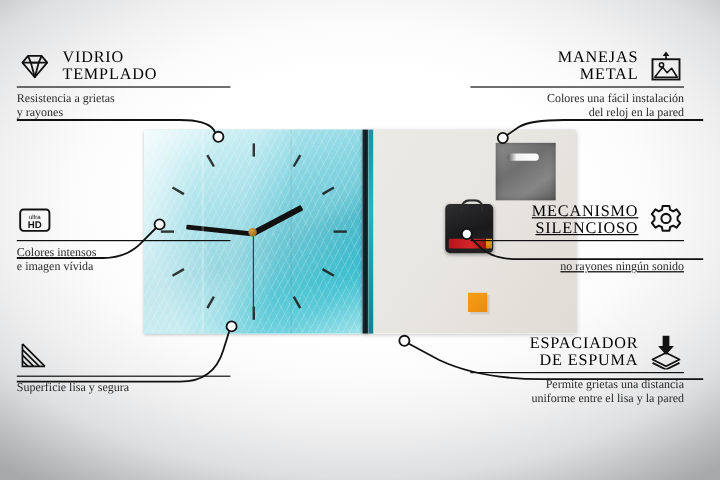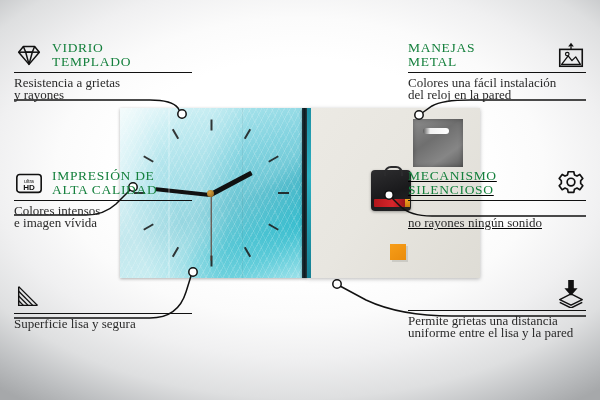--- a/index.html
+++ b/index.html
@@ -138,43 +138,43 @@
   }
 
   
   #leaders { position: absolute; left: 0; top: 0; width: 600px; height: 400px; }
   .leader-path { fill: none; stroke: #111; stroke-width: 1.5; }
   .leader-dot  { fill: #ffffff; stroke: #111; stroke-width: 1.5; }
 
   
   .callout { position: absolute; width: 178px; }
   .callout.left  { left: 14px;  text-align: left; }
-  .callout.right { right: 14px; }
+  .callout.right { right: 30px; text-align: right; }
 
   .c-head {
     display: flex; align-items: center; gap: 8px;
     padding-bottom: 2px;
   }
   .callout.right .c-head { flex-direction: row-reverse; }
 
   .c-icon { width: 30px; height: 30px; flex: 0 0 30px; }
   .c-icon svg { display: block; width: 30px; height: 30px; }
 
   .c-title {
     flex: 1;
     font-size: 13.5px;
     line-height: 14.5px;
     letter-spacing: .7px;
-    color: #15803d;
+    color: #000000;
     text-transform: uppercase;
     font-weight: 400;
   }
   .c-rule { height: 1.4px; background: #111; margin-bottom: 4px; }
   .c-desc {
-    font-size: 13px;
+    font-size: 10px;
     line-height: 12px;
     color: #2a2a2a;
   }
 
   #callout-vidrio      { top: 40px;  }
   #callout-impresion   { top: 168px; }
   #callout-bordes      { top: 281px; }
   #callout-manejas     { top: 40px;  }
   #callout-mecanismo   { top: 168px; text-decoration: underline; }
   #callout-espaciador  { top: 278px; }
@@ -271,24 +271,20 @@
 
 <div class="callout left" id="callout-impresion">
   <div class="c-head">
     <span class="c-icon">
       <svg viewBox="0 0 32 32">
         <rect x="3" y="7" width="26" height="19" rx="3" fill="none" stroke="#111" stroke-width="1.7"></rect>
         <text x="16" y="15.6" font-family="Liberation Sans, sans-serif" font-size="5.4" fill="#111" text-anchor="middle">ultra</text>
         <text x="16" y="23.4" font-family="Liberation Sans, sans-serif" font-size="8.6" font-weight="bold" fill="#111" text-anchor="middle">HD</text>
       </svg>
     </span>
-    <span class="c-title">
-      <span>IMPRESIÓN DE</span><br>
-      <span>ALTA CALIDAD</span>
-    </span>
   </div>
   <div class="c-rule"></div>
   <div class="c-desc">
     <span>Colores intensos</span><br>
     <span>e imagen vívida</span>
   </div>
 </div>
 
 <div class="callout left" id="callout-bordes">
   <div class="c-head">
@@ -360,19 +356,23 @@
 
 <div class="callout right" id="callout-espaciador">
   <div class="c-head">
     <span class="c-icon">
       <svg viewBox="0 0 32 32">
         <path d="M13 2 L19 2 L19 11 L23 11 L16 19 L9 11 L13 11 Z" fill="#111"></path>
         <path d="M16 17 L28 23 L16 29 L4 23 Z" fill="none" stroke="#111" stroke-width="1.6" stroke-linejoin="round"></path>
         <path d="M4 26 L16 32 L28 26" fill="none" stroke="#111" stroke-width="1.6" stroke-linejoin="round"></path>
       </svg>
     </span>
+    <span class="c-title">
+      <span>ESPACIADOR</span><br>
+      <span>DE ESPUMA</span>
+    </span>
   </div>
   <div class="c-rule"></div>
   <div class="c-desc">
     <span>Permite grietas una distancia</span><br>
     <span>uniforme entre el lisa y la pared</span>
   </div>
 </div>
 
 </body></html>

